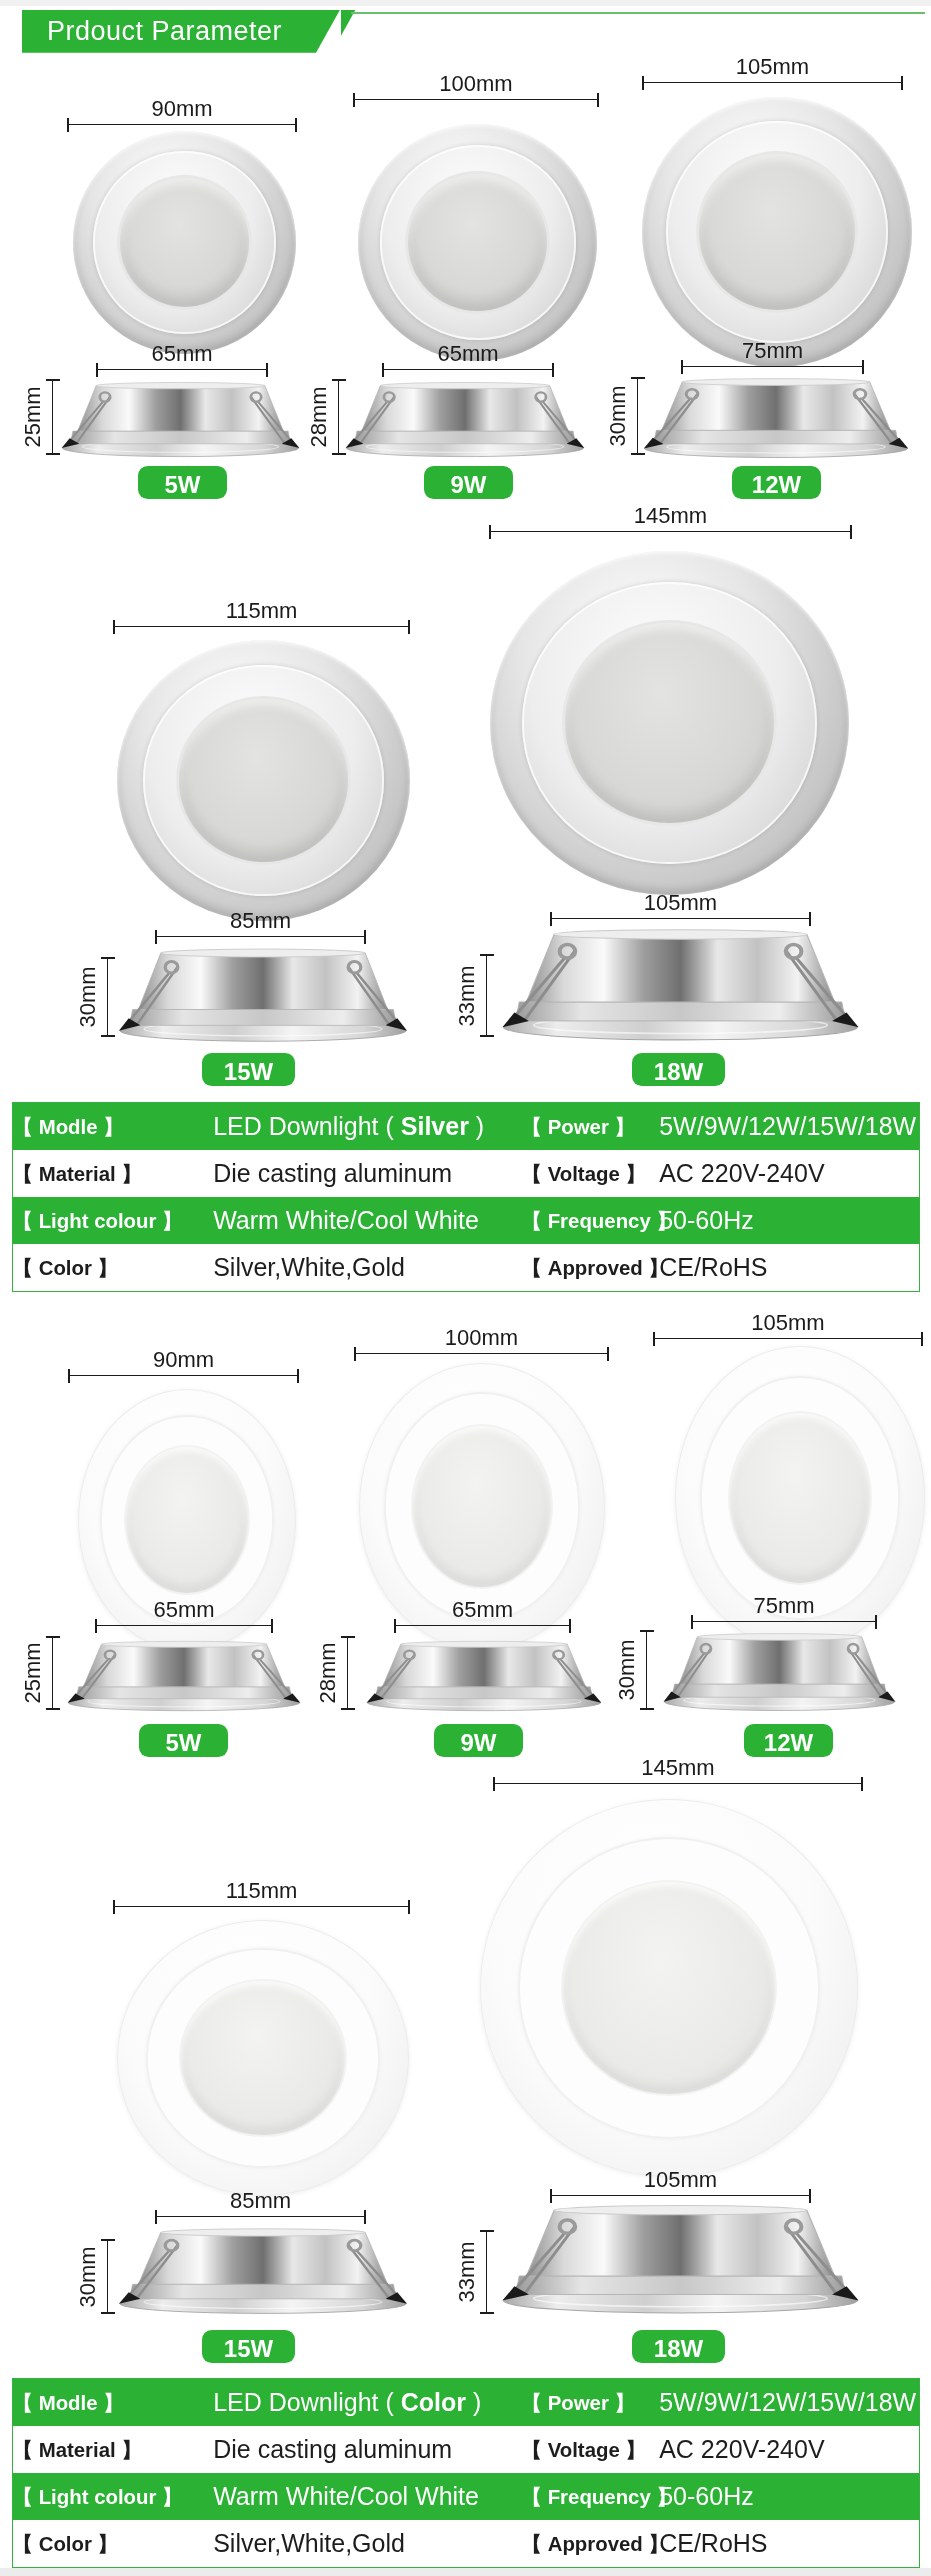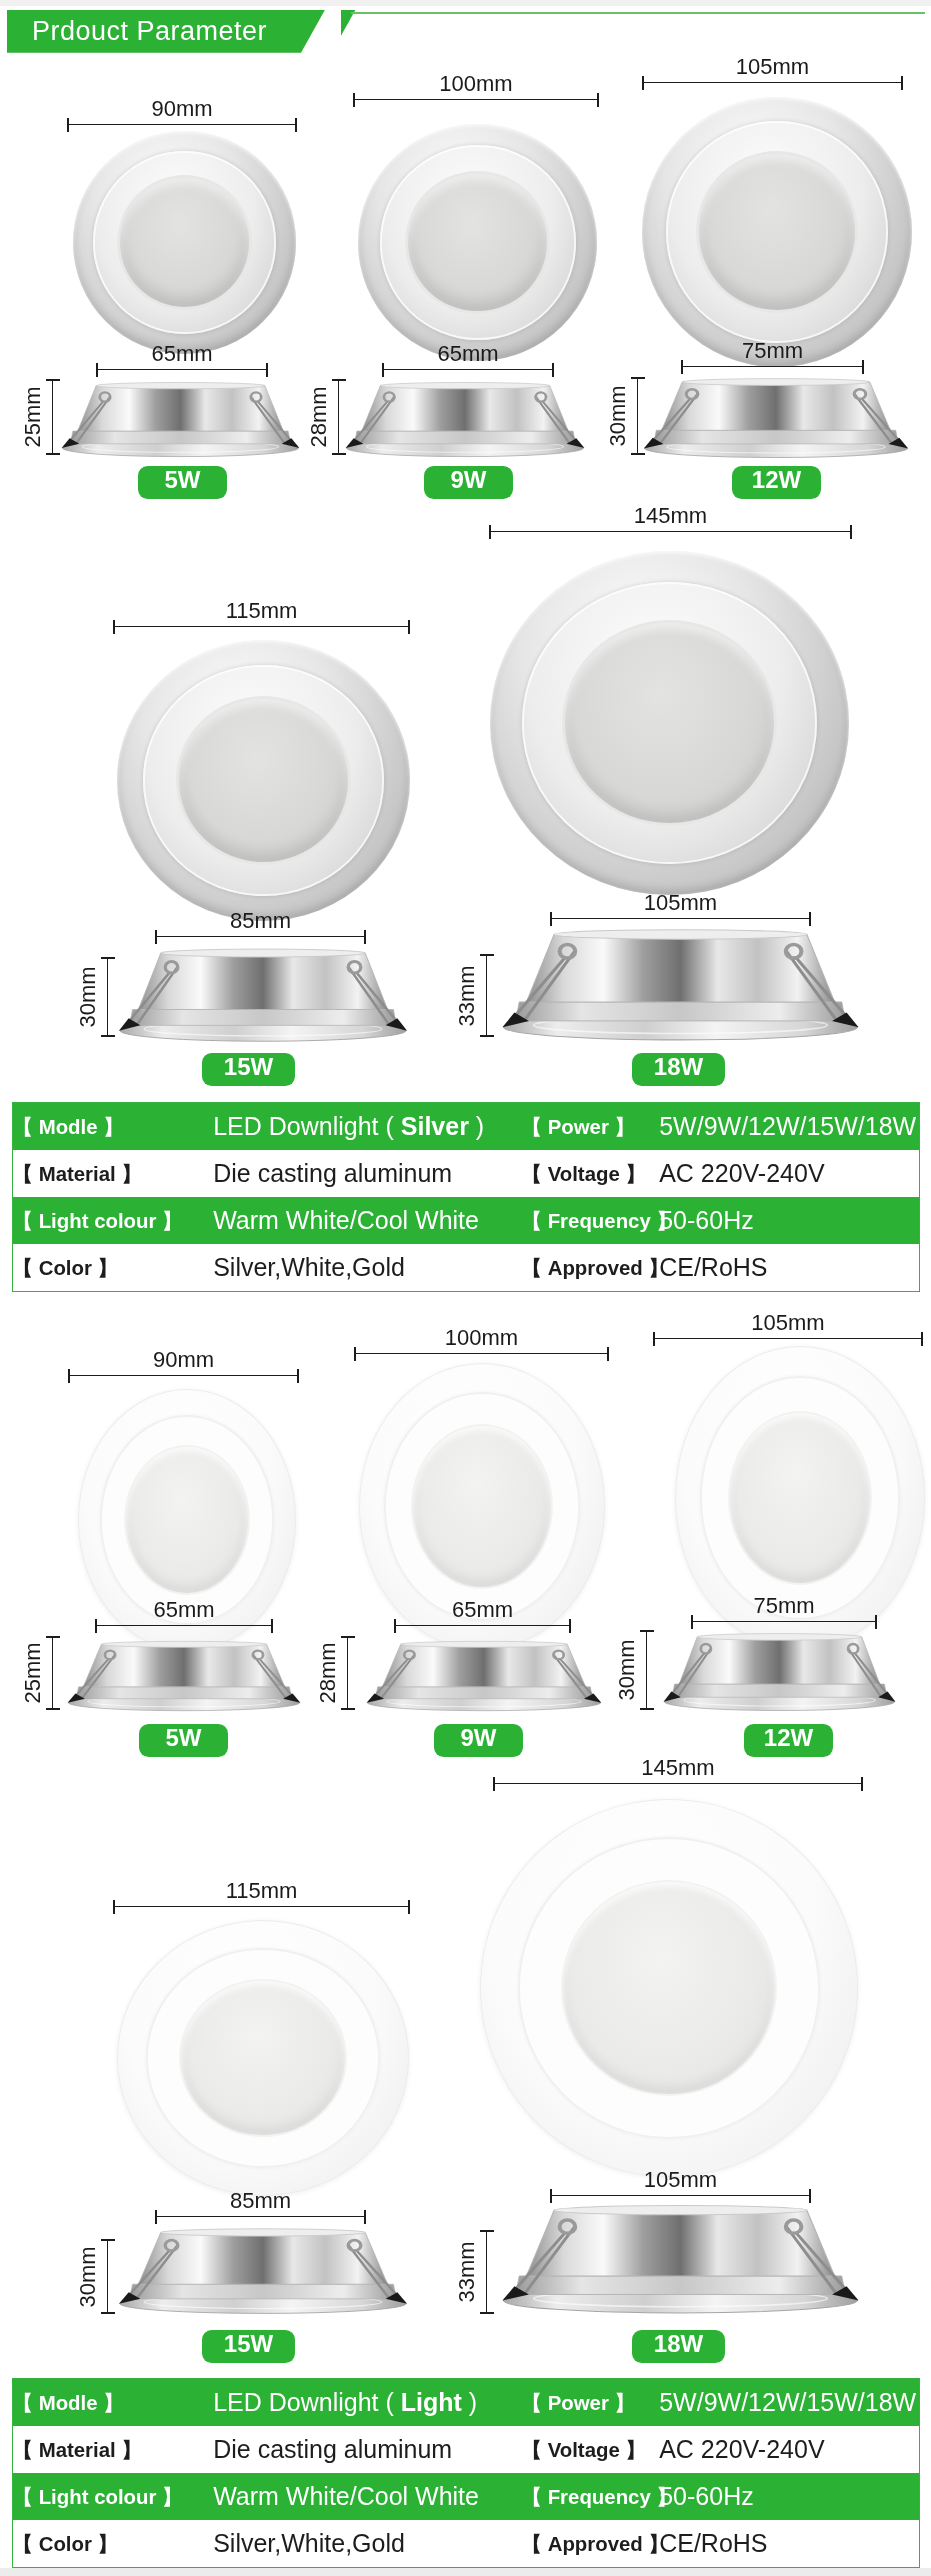--- a/index.html
+++ b/index.html
@@ -1,21 +1,21 @@
 <!DOCTYPE html>
 <html><head>
 <meta charset="utf-8">
 <style>
   html,body{margin:0;padding:0;background:#ffffff;}
   #page{position:relative;width:931px;height:2576px;background:#ffffff;overflow:hidden;
         font-family:"Liberation Sans",sans-serif;color:#1b1b1b;}
   .strip{position:absolute;left:0;width:931px;}
 
   
-  .banner{position:absolute;left:7px;top:9.7px;width:318px;height:43px;background:#2bb134;
+  .banner{position:absolute;left:22px;top:9.7px;width:318px;height:43px;background:#2bb134;
           clip-path:polygon(0 0,100% 0,calc(100% - 24px) 100%,0 100%);
           color:#fff;font-size:27px;line-height:43px;padding-left:25px;box-sizing:border-box;
           letter-spacing:0.5px;}
   .banner-wedge{position:absolute;left:341px;top:9.7px;width:14.5px;height:43px;background:#2bb134;
           clip-path:polygon(0 0,100% 0,calc(100% - 24px) 100%,calc(0% - 24px) 100%);}
   .top-line{position:absolute;top:11.6px;height:2.9px;background:#6abf6a;}
 
   
   .fv{position:absolute;border-radius:50%;}
   .fv .fv-ring{position:absolute;inset:9%;border-radius:50%;}
@@ -42,21 +42,21 @@
   .dim-v{position:absolute;width:0;border-left:1.9px solid #1c1c1c;}
   .dim-v::before,.dim-v::after{content:"";position:absolute;left:-6.8px;width:13.6px;height:1.9px;background:#1c1c1c;}
   .dim-v::before{top:-1px;}
   .dim-v::after{bottom:-1px;}
   .dim-v .dlab{position:absolute;right:6.8px;top:50%;transform:translateY(-50%) rotate(180deg);
                writing-mode:vertical-rl;font-size:22px;white-space:nowrap;color:#1b1b1b;}
 
   
   .side{position:absolute;overflow:visible;}
   .badge{position:absolute;background:#2bb134;color:#ffffff;font-weight:bold;font-size:24px;
-         border-radius:9.7px;display:flex;align-items:flex-start;justify-content:center;}
+         border-radius:9.7px;display:flex;align-items:flex-end;justify-content:center;}
 
   
   .spec{position:absolute;left:11.6px;width:908px;border:1px solid #35b33e;box-sizing:border-box;background:#fff;}
   .spec .row{display:grid;grid-template-columns:189px 320px 126px 1fr;height:47px;align-items:center;}
   .spec .row.green{background:#2bb134;color:#ffffff;}
   .spec .row.whiterow{background:#ffffff;color:#1d1d1d;}
   .cell-label{text-align:left;font-weight:bold;font-size:20.4px;white-space:nowrap;padding-right:1.9px;}
   .cell-value{text-align:left;font-size:25px;white-space:nowrap;padding-left:11.6px;}
 </style>
 </head>
@@ -346,21 +346,21 @@
   <svg class="side" style="left:500px;top:2202px;" width="361" height="113" viewBox="0 0 300 110" preserveAspectRatio="none">
       <use href="#cupSide"></use>
     </svg>
   <div class="badge" style="left:632px;top:2330px;width:93px;height:33px;">
     <span>18W</span>
     </div>
 
   <div class="spec" style="top:2378px;">
     <div class="row green">
       <div class="cell-label">【 Modle 】</div>
-      <div class="cell-value"><span>LED Downlight ( </span><b>Light</b><span> )</span></div>
+      <div class="cell-value"><span>LED Downlight ( </span><b>Color</b><span> )</span></div>
       <div class="cell-label">【 Power 】</div>
       <div class="cell-value">5W/9W/12W/15W/18W</div>
     </div>
     <div class="row whiterow">
       <div class="cell-label">【 Material 】</div>
       <div class="cell-value">Die casting aluminum</div>
       <div class="cell-label">【 Voltage 】</div>
       <div class="cell-value">AC 220V-240V</div>
     </div>
     <div class="row green">

